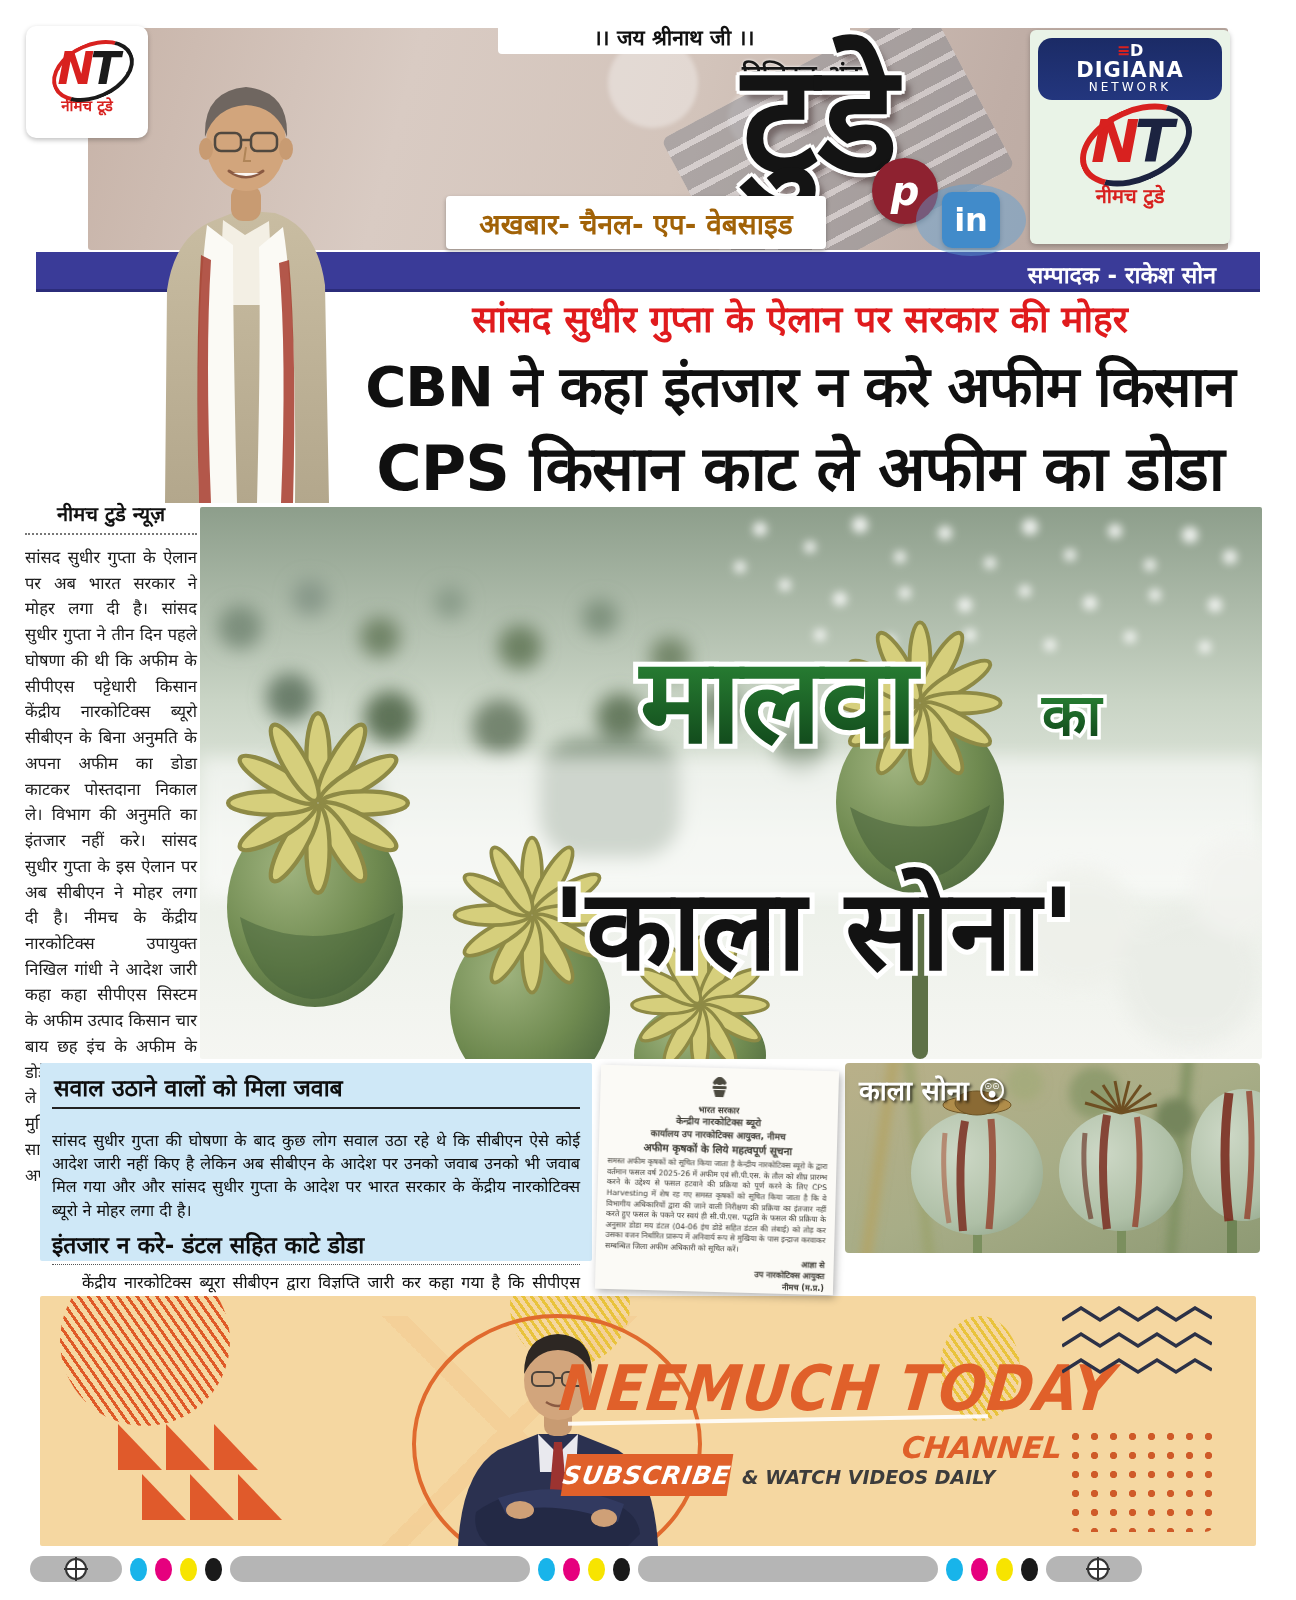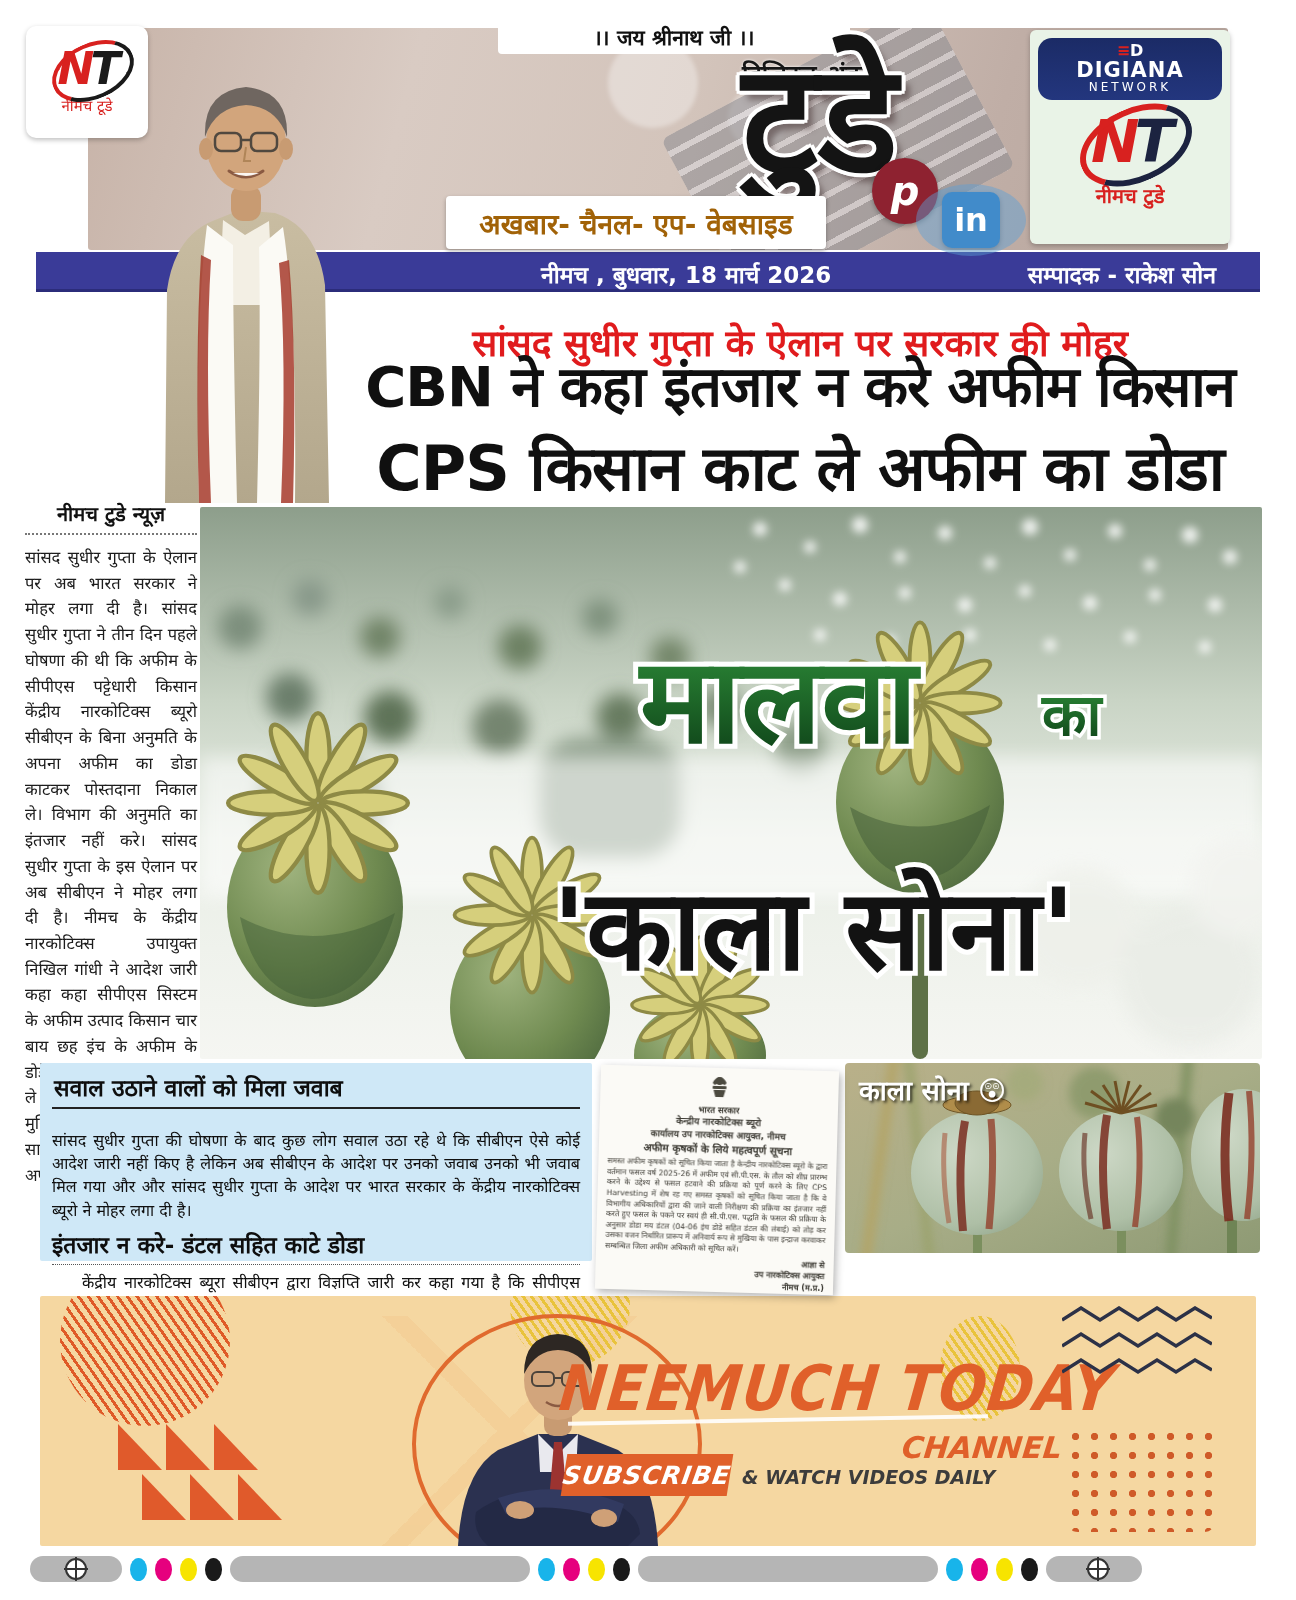--- a/index.html
+++ b/index.html
@@ -16,21 +16,21 @@
     background-image:repeating-linear-gradient(0deg,#8d8d93 0 16px,#d8d8dc 16px 22px),
                      repeating-linear-gradient(90deg,rgba(255,255,255,.65) 0 16px,rgba(90,90,95,.5) 16px 22px);
     border-radius:8px;}
   .logo-card{position:absolute;left:26px;top:26px;width:122px;height:112px;background:#fff;border-radius:10px;
     z-index:6;display:flex;flex-direction:column;align-items:center;justify-content:center;box-shadow:0 2px 5px rgba(0,0,0,.25);}
   .nt-mark{position:relative;font-weight:900;font-style:italic;font-size:44px;line-height:.9;letter-spacing:-4px;}
   .nt-mark .n{color:#d8211f;text-shadow:1px 1px 0 #fff;}
   .nt-mark .t{color:#1a1a1a;}
   .nt-swoosh{position:absolute;left:-8px;top:-6px;width:86px;height:56px;border:4px solid #1a1a1a;
     border-radius:50%;border-left-color:#d8211f;border-top-color:#d8211f;transform:rotate(-24deg);}
-  .logo-card .logo-sub{font-size:15px;font-weight:normal;color:#d8211f;margin-top:6px;text-shadow:0 0 2px #fff;}
+  .logo-card .logo-sub{font-size:15px;font-weight:bold;color:#d8211f;margin-top:6px;text-shadow:0 0 2px #fff;}
   .blessing-strip{position:absolute;left:498px;top:20px;width:352px;height:34px;background:#fff;border-radius:4px;
     z-index:3;display:flex;align-items:center;justify-content:center;font-size:21px;font-weight:bold;color:#111;}
   .digital{position:absolute;left:742px;top:56px;z-index:3;font-size:25px;font-weight:bold;color:#161616;text-shadow:0 0 3px #fff;}
   .masthead-red{position:absolute;left:318px;top:32px;z-index:3;font-size:142px;font-weight:900;color:#e01b1d;line-height:1;
     text-shadow:-4px 0 0 #fff,4px 0 0 #fff,0 -4px 0 #fff,0 4px 0 #fff,-3px -3px 0 #fff,3px 3px 0 #fff,-3px 3px 0 #fff,3px -3px 0 #fff,8px 9px 6px rgba(60,40,40,.55);}
   .masthead-black{position:absolute;left:742px;top:44px;z-index:3;font-size:150px;font-weight:900;color:#141414;line-height:1;
     text-shadow:-4px 0 0 #fff,4px 0 0 #fff,0 -4px 0 #fff,0 4px 0 #fff,-3px -3px 0 #fff,3px 3px 0 #fff,-3px 3px 0 #fff,3px -3px 0 #fff,8px 9px 6px rgba(60,40,40,.5);}
   .subtitle-strip{position:absolute;left:446px;top:196px;width:380px;height:53px;background:#fff;border-radius:4px;z-index:3;
     display:flex;align-items:center;justify-content:center;font-size:28px;font-weight:bold;color:#a16207;box-shadow:0 2px 4px rgba(0,0,0,.3);}
   .pin-icon{position:absolute;left:872px;top:158px;width:66px;height:66px;border-radius:50%;background:#8e2230;z-index:3;
@@ -58,21 +58,21 @@
   
   .man-photo{position:absolute;left:145px;top:55px;width:200px;height:448px;z-index:5;}
 
   
   .datebar{position:absolute;left:36px;top:252px;width:1224px;height:40px;background:#3a3b98;z-index:2;
     border-bottom:3px solid #2b2c7a;}
   .datebar .d-left{position:absolute;left:505px;top:6px;color:#fff;font-size:23px;font-weight:bold;}
   .datebar .d-right{position:absolute;right:44px;top:6px;color:#fff;font-size:23px;font-weight:bold;}
 
   
-  .kicker{position:absolute;left:340px;top:316px;width:920px;text-align:center;color:#e01b1d;font-size:37px;font-weight:900;z-index:2;}
+  .kicker{position:absolute;left:340px;top:292px;width:920px;text-align:center;color:#e01b1d;font-size:37px;font-weight:900;z-index:2;}
   .headline1{position:absolute;left:336px;top:346px;width:928px;text-align:center;color:#101010;font-size:56px;font-weight:900;z-index:2;letter-spacing:-1px;}
   .headline2{position:absolute;left:336px;top:424px;width:928px;text-align:center;color:#101010;font-size:62px;font-weight:900;z-index:2;letter-spacing:-1px;}
 
   
   .leftcol{position:absolute;left:25px;top:500px;width:172px;z-index:2;}
   .leftcol .lc-head{text-align:center;font-size:20px;font-weight:bold;color:#111;padding-bottom:6px;border-bottom:2px dotted #777;margin-bottom:10px;}
   .leftcol .lc-body{font-size:16.5px;line-height:1.56;text-align:justify;color:#1c1c1c;}
 
   
   .feature{position:absolute;left:200px;top:507px;width:1062px;height:552px;z-index:2;border-radius:2px;overflow:hidden;}
@@ -209,21 +209,20 @@
       <line x1="96" y1="85" x2="106" y2="85" stroke="#50483f" stroke-width="2.5"></line>
 
       <path d="M84 116 Q101 128 118 116" fill="none" stroke="#8a5a42" stroke-width="3" stroke-linecap="round"></path>
       <path d="M88 118 Q101 124 114 118" fill="#fff" opacity=".9"></path>
 
       <path d="M101 92 L99 106 L106 106" fill="none" stroke="#b08558" stroke-width="2"></path>
     </svg>
   </div>
 
   <div class="datebar">
-    <span class="d-left">नीमच , बुधवार, 18 मार्च 2026</span>
     <span class="d-right">सम्पादक - राकेश सोन</span>
   </div>
 
   <div class="kicker">सांसद सुधीर गुप्ता के ऐलान पर सरकार की मोहर</div>
   <div class="headline1">CBN ने कहा इंतजार न करे अफीम किसान</div>
   <div class="headline2">CPS किसान काट ले अफीम का डोडा</div>
 
   <div class="leftcol">
     <div class="lc-head">नीमच टुडे न्यूज़</div>
     <div class="lc-body">सांसद सुधीर गुप्ता के ऐलान पर अब भारत सरकार ने मोहर लगा दी है। सांसद सुधीर गुप्ता ने तीन दिन पहले घोषणा की थी कि अफीम के सीपीएस पट्टेधारी किसान केंद्रीय नारकोटिक्स ब्यूरो सीबीएन के बिना अनुमति के अपना अफीम का डोडा काटकर पोस्तदाना निकाल ले। विभाग की अनुमति का इंतजार नहीं करे। सांसद सुधीर गुप्ता के इस ऐलान पर अब सीबीएन ने मोहर लगा दी है। नीमच के केंद्रीय नारकोटिक्स उपायुक्त निखिल गांधी ने आदेश जारी कहा कहा सीपीएस सिस्टम के अफीम उत्पाद किसान चार बाय छह इंच के अफीम के डोडे डंटल सहित काटकर रख ले और इसकी जानकारी मुखिया के पास दर्ज कराने के साथ ही सूचना सूचना जिला अफीम अधिकारी को दे।</div>

